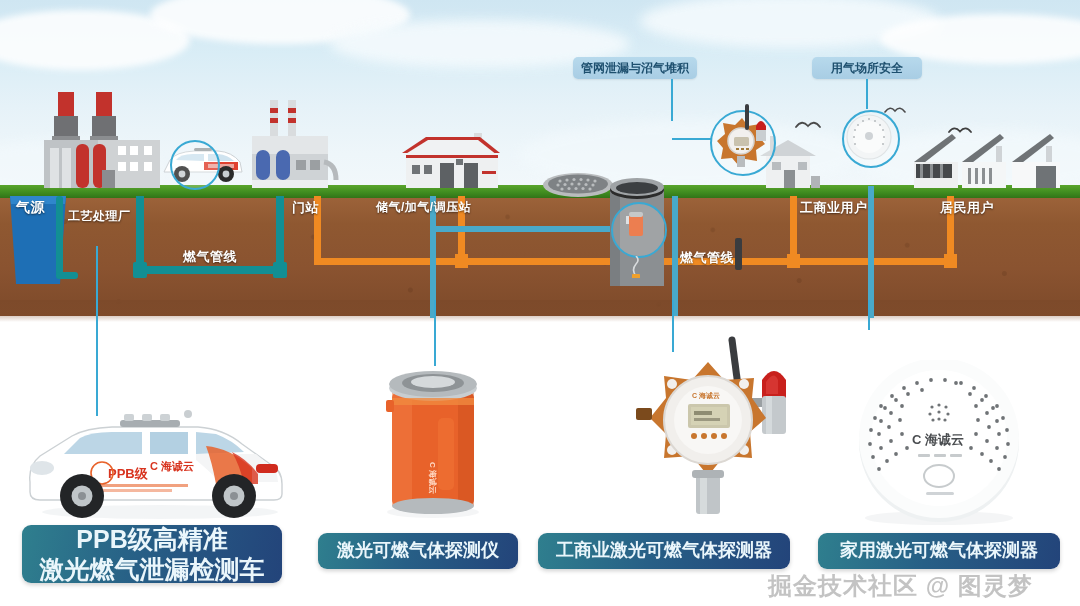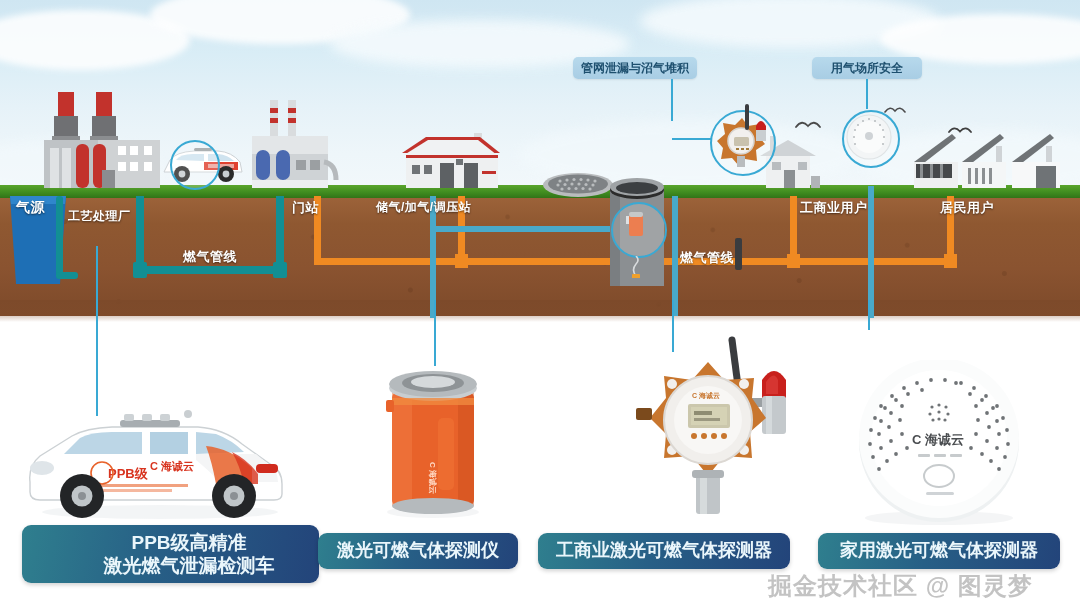--- a/index.html
+++ b/index.html
@@ -477,21 +477,21 @@
         <circle cx="99" cy="60" r="1.6"></circle>
     </g>
     <text x="66" y="84" font-family="'Liberation Sans',sans-serif" font-size="13" font-weight="bold" fill="#4a4d50">C 海诚云</text>
     <rect x="72" y="94" width="12" height="3" rx="1" fill="#c7cbcd"></rect>
     <rect x="88" y="94" width="12" height="3" rx="1" fill="#c7cbcd"></rect>
     <rect x="104" y="94" width="12" height="3" rx="1" fill="#c7cbcd"></rect>
     <ellipse cx="93" cy="116" rx="15" ry="11" fill="none" stroke="#c7cbcd" stroke-width="2"></ellipse>
     <rect x="80" y="132" width="28" height="3" rx="1.5" fill="#cfd3d6"></rect>
   </svg>
 
-  <div class="pill" style="left:22px;top:525px;width:260px;height:58px;font-size:19px;padding-left:37px;">
+  <div class="pill" style="left:22px;top:525px;width:260px;height:58px;font-size:25px;">
     <span>PPB级高精准</span>
     <span>激光燃气泄漏检测车</span>
   </div>
 
   <div class="pill" style="left:318px;top:533px;width:200px;height:36px;font-size:18px;">
     <span>激光可燃气体探测仪</span>
   </div>
 
   <div class="pill" style="left:538px;top:533px;width:252px;height:36px;font-size:18px;">
     <span>工商业激光可燃气体探测器</span>

